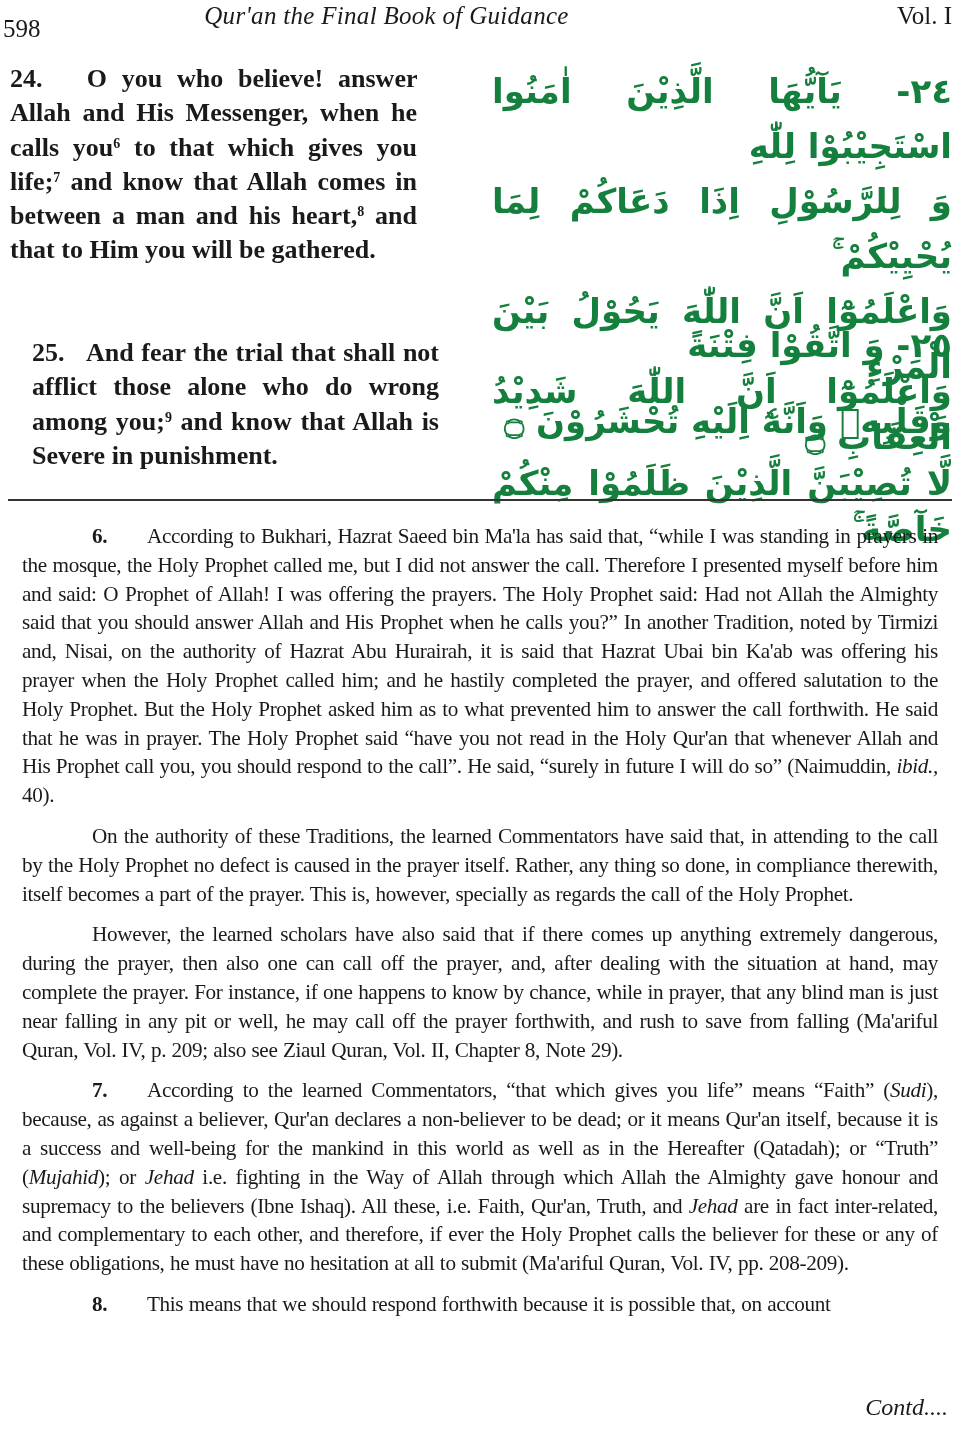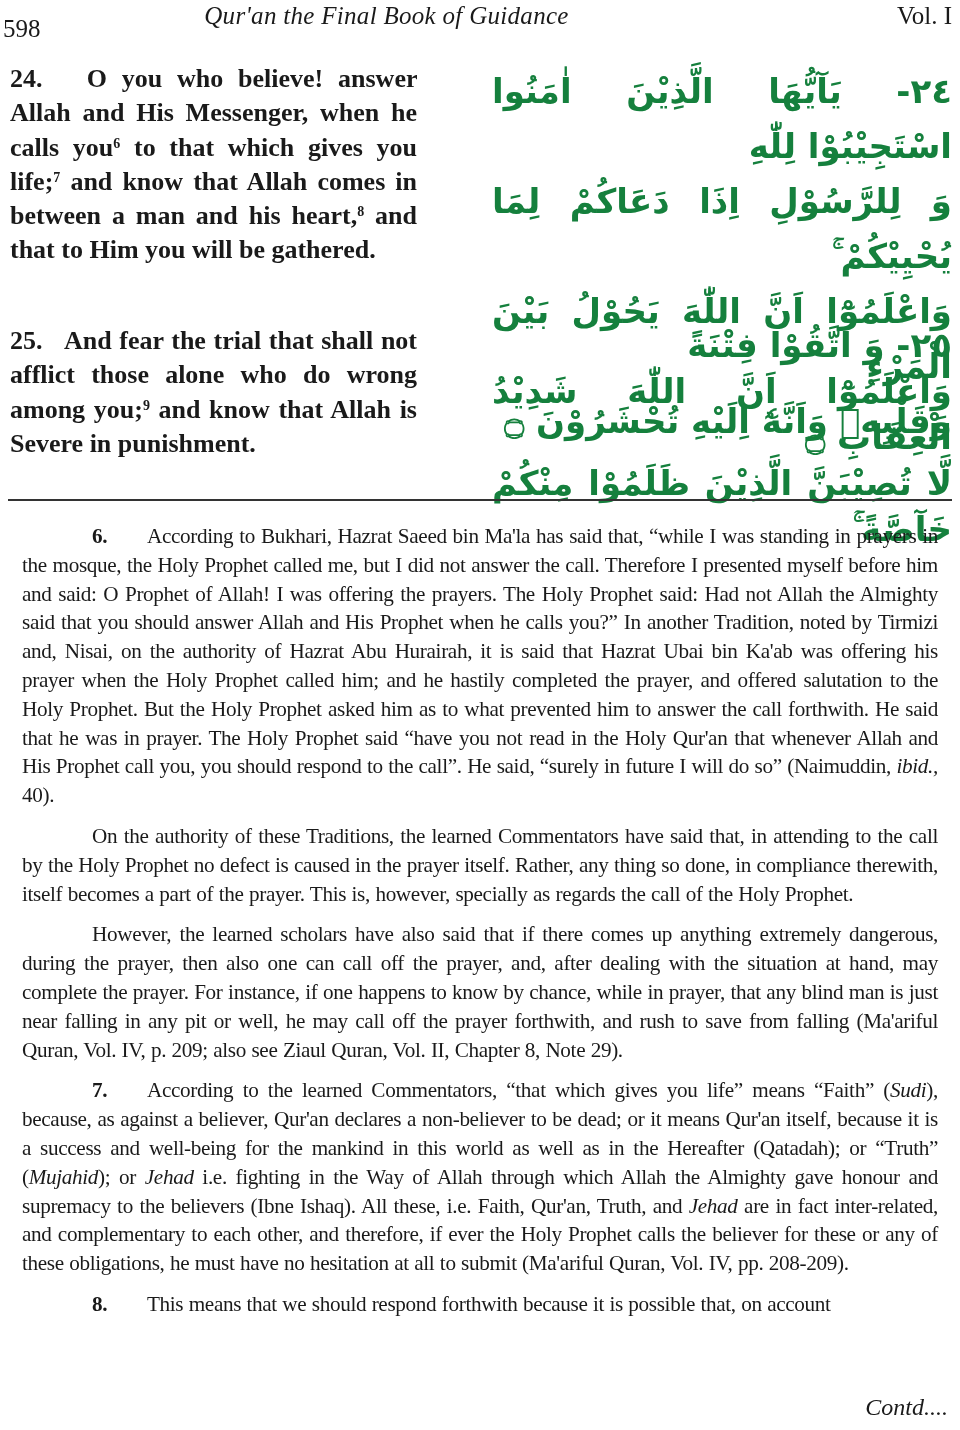--- a/index.html
+++ b/index.html
@@ -11,21 +11,21 @@
 
   .verses { position: absolute; top: 62px; left: 0; width: 960px; }
   .verse { position: relative; width: 960px; }
   .verse-en { position: absolute; left: 10px; width: 407px; font-family: "Liberation Serif", serif; font-weight: bold; font-size: 26px; line-height: 34.3px; text-align: justify; }
   .verse-en sup { font-size: 14px; vertical-align: top; position: relative; top: -4px; }
   .verse-ar { position: absolute; right: 8px; width: 460px; direction: rtl; text-align: justify; font-family: "DejaVu Sans", sans-serif; font-weight: bold; font-size: 34px; line-height: 55px; color: #15803d; }
   .v24 { height: 255px; }
   .v24 .verse-en { top: 0; }
   .v24 .verse-ar { top: 2px; }
   .v25 { position: absolute; top: 262px; height: 170px; }
-  .v25 .verse-en { top: 0; }
+  .v25 .verse-en { top: 12px; margin-left: 22px; }
   .v25 .verse-ar { top: -2px; line-height: 46px; }
   .v25 .verse-en .last, .v24 .verse-en .last { text-align: left; }
 
   .divider { position: absolute; top: 499px; left: 8px; width: 944px; height: 0; border-top: 2px solid #333; }
 
   .notes { position: absolute; top: 510px; left: 10px; width: 940px; font-family: "Liberation Serif", serif; font-size: 21.2px; line-height: 28.8px; text-align: justify; letter-spacing: -0.35px; word-spacing: 0.5px; }
   .notes p { margin: 12px; text-indent: 70px; }
   .notes p .num { font-weight: bold; display: inline-block; width: 55px; text-indent: 0; }
   .notes i { font-style: italic; }
 

